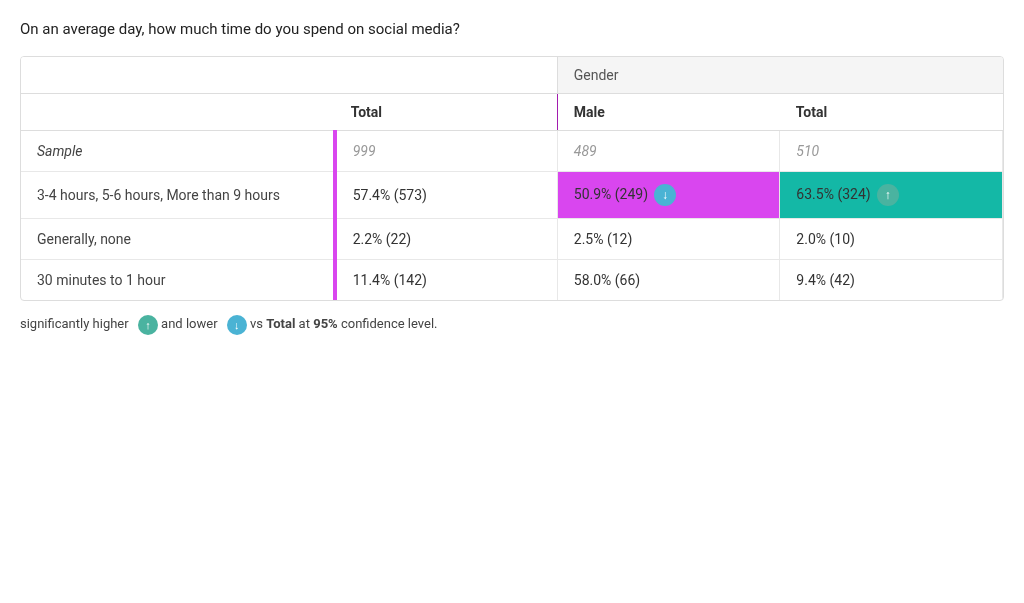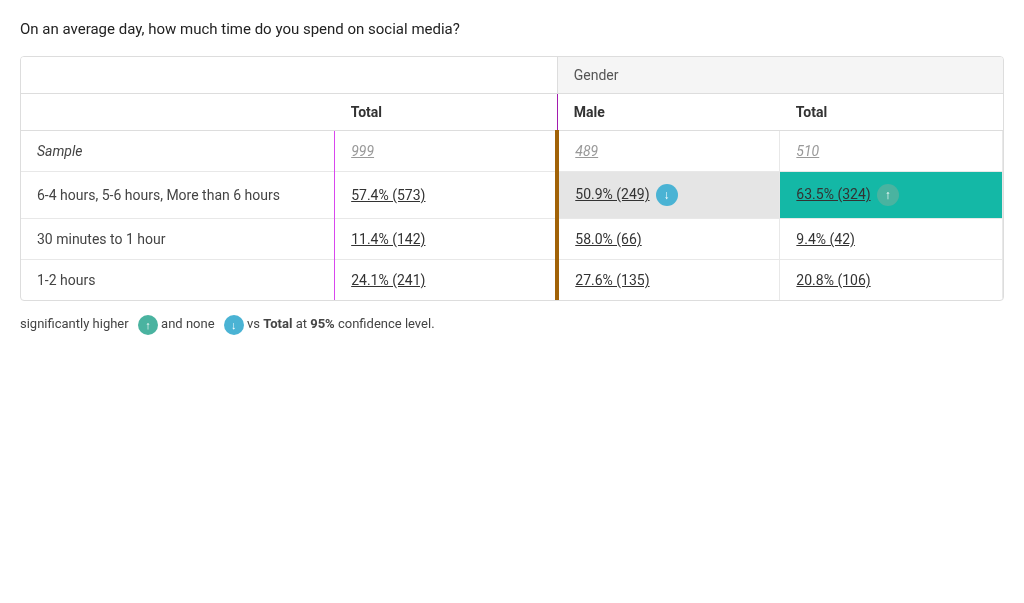--- a/index.html
+++ b/index.html
@@ -75,43 +75,42 @@
 
     tbody td {
       padding: 12px 16px;
       vertical-align: middle;
       color: #333;
     }
 
     tbody td.label-cell {
       color: #444;
       width: 310px;
-      border-right: 1px solid #d946ef;
+      border-right: 4px solid #d946ef;
     }
 
     tbody td.value-cell {
       width: 220px;
       text-align: left;
       border-right: 1px solid #e8e8e8;
-      text-decoration: underline;
     }
 
     tbody td.value-cell.male-col {
-      border-left: 4px solid #a16207;
+      border-left: 1px solid #a16207;
     }
 
     
     .sample-row td {
       color: #999;
       font-style: italic;
     }
 
     
     td.highlight-blue {
-      background-color: #e5e5e5;
+      background-color: #d946ef;
     }
     td.highlight-green {
       background-color: #14b8a6;
     }
 
     
     .badge {
       display: inline-flex;
       align-items: center;
       justify-content: center;
@@ -167,40 +166,40 @@
       </tr>
     </thead>
     <tbody id="table-body">
     <tr class="sample-row">
           <td class="label-cell">Sample</td>
           <td class="value-cell">999</td>
           <td class="value-cell male-col">489</td>
           <td class="value-cell">510</td>
         </tr>
         <tr>
-          <td class="label-cell">6-4 hours, 5-6 hours, More than 6 hours</td>
+          <td class="label-cell">3-4 hours, 5-6 hours, More than 9 hours</td>
           <td class="value-cell">57.4% (573)</td>
           <td class="value-cell male-col highlight-blue">50.9% (249)<span class="badge badge-down">↓</span></td>
           <td class="value-cell highlight-green">63.5% (324)<span class="badge badge-up">↑</span></td>
+        </tr>
+        <tr>
+          <td class="label-cell">Generally, none</td>
+          <td class="value-cell">2.2% (22)</td>
+          <td class="value-cell male-col">2.5% (12)</td>
+          <td class="value-cell">2.0% (10)</td>
         </tr>
         <tr>
           <td class="label-cell">30 minutes to 1 hour</td>
           <td class="value-cell">11.4% (142)</td>
           <td class="value-cell male-col">58.0% (66)</td>
           <td class="value-cell">9.4% (42)</td>
         </tr>
-        <tr>
-          <td class="label-cell">1-2 hours</td>
-          <td class="value-cell">24.1% (241)</td>
-          <td class="value-cell male-col">27.6% (135)</td>
-          <td class="value-cell">20.8% (106)</td>
-        </tr>
       </tbody>
   </table>
 </div>
 
 <div class="footer-note">
   <span>significantly higher</span>
   <span class="badge badge-up">↑</span>
-  <span> <span>and none</span></span>
+  <span> <span>and lower</span></span>
   <span class="badge badge-down">↓</span>
   <span> <span>vs</span> <strong>Total</strong> <span>at</span> <strong>95%</strong> <span>confidence level.</span></span>
 </div>
 
 </body></html>

